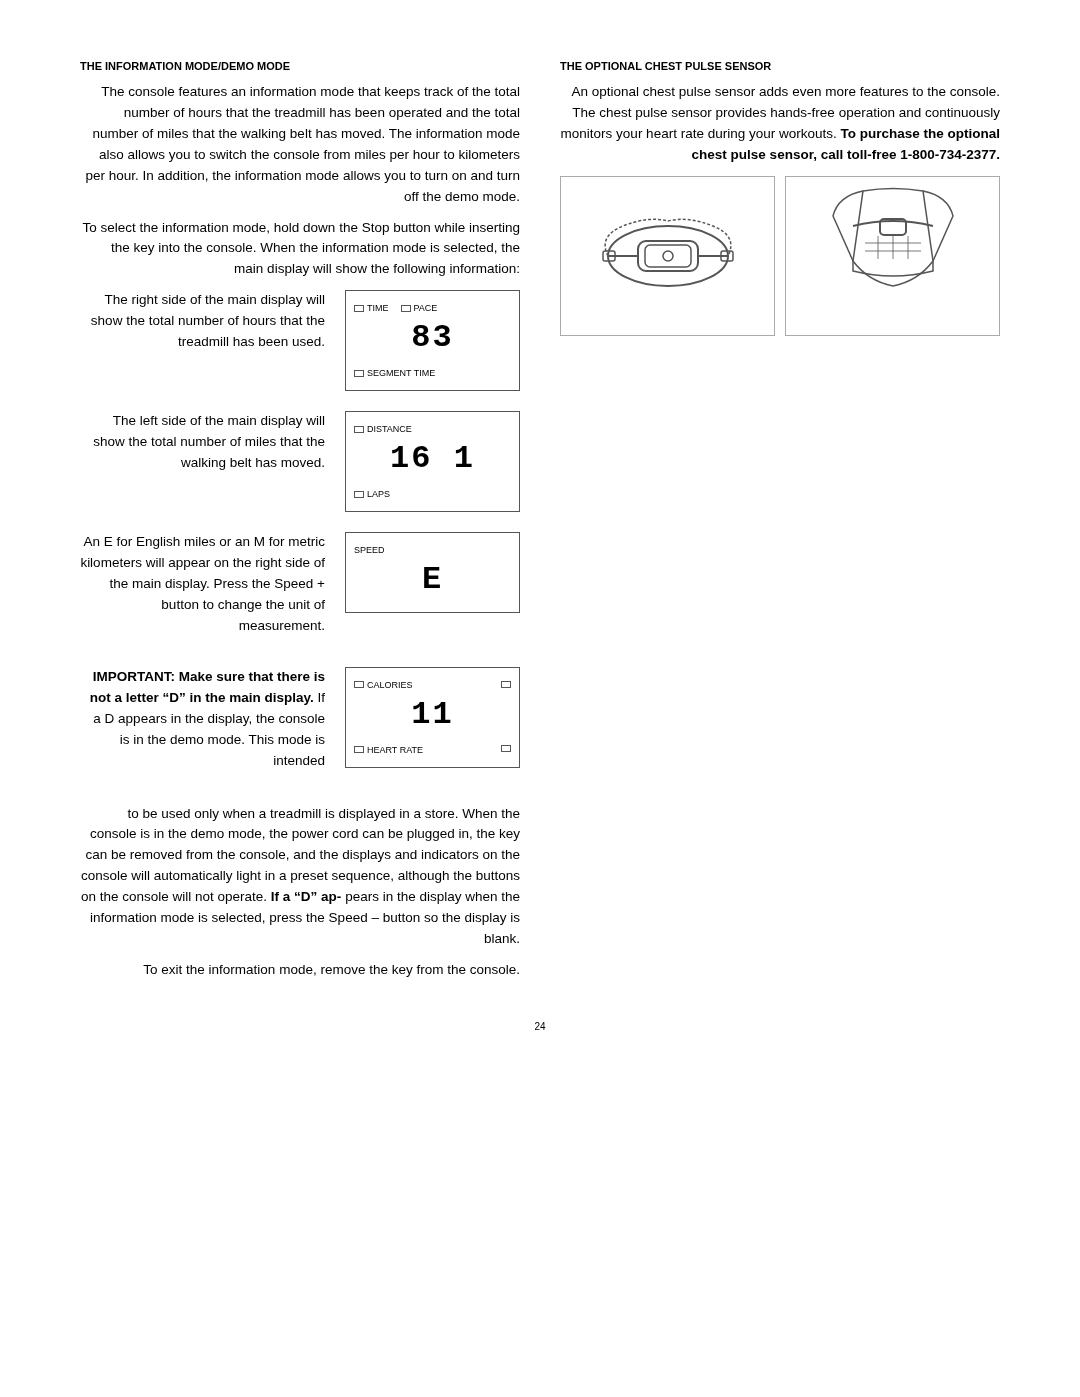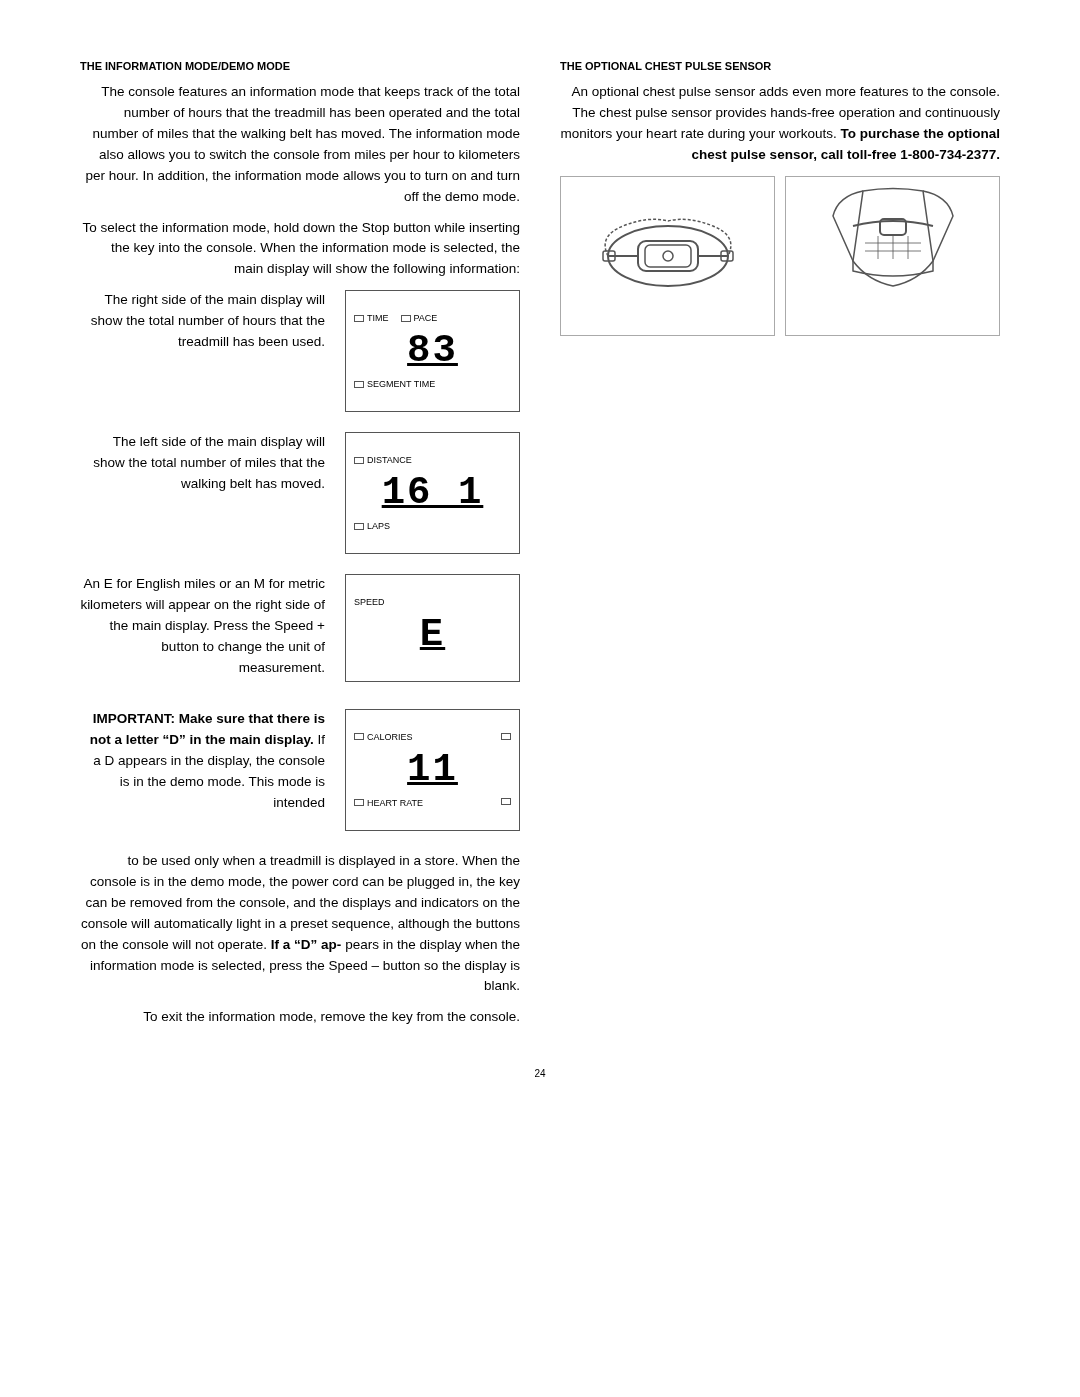--- a/index.html
+++ b/index.html
@@ -45,54 +45,53 @@
       gap: 20px;
     }
     .display-text {
       flex: 1;
       line-height: 1.55;
     }
     .display-box {
       width: 175px;
       flex-shrink: 0;
       border: 1.5px solid #555;
-      padding: 22px 8px;
+      padding: 12px 8px;
       background: #fff;
     }
     .display-box .top-labels {
       display: flex;
       gap: 12px;
       margin-bottom: 4px;
     }
     .display-box .bottom-labels {
-      margin-top: 4px;
+      margin-top: 10px;
     }
     .display-box .label-item {
       display: flex;
       align-items: center;
       gap: 3px;
       font-size: 9px;
     }
     .label-rect {
       width: 10px;
       height: 7px;
       border: 1px solid #555;
       display: inline-block;
       flex-shrink: 0;
     }
     
     .seg-display {
       font-family: 'Courier New', monospace;
-      font-size: 39px;
+      font-size: 32px;
       font-weight: 900;
       letter-spacing: 2px;
       text-align: center;
       display: block;
       padding: 2px 0;
-      text-decoration: underline;
     }
     .chest-images {
       display: flex;
       gap: 10px;
       margin-bottom: 16px;
     }
     .chest-img-box {
       flex: 1;
       border: 1px solid #aaa;
       height: 160px;

